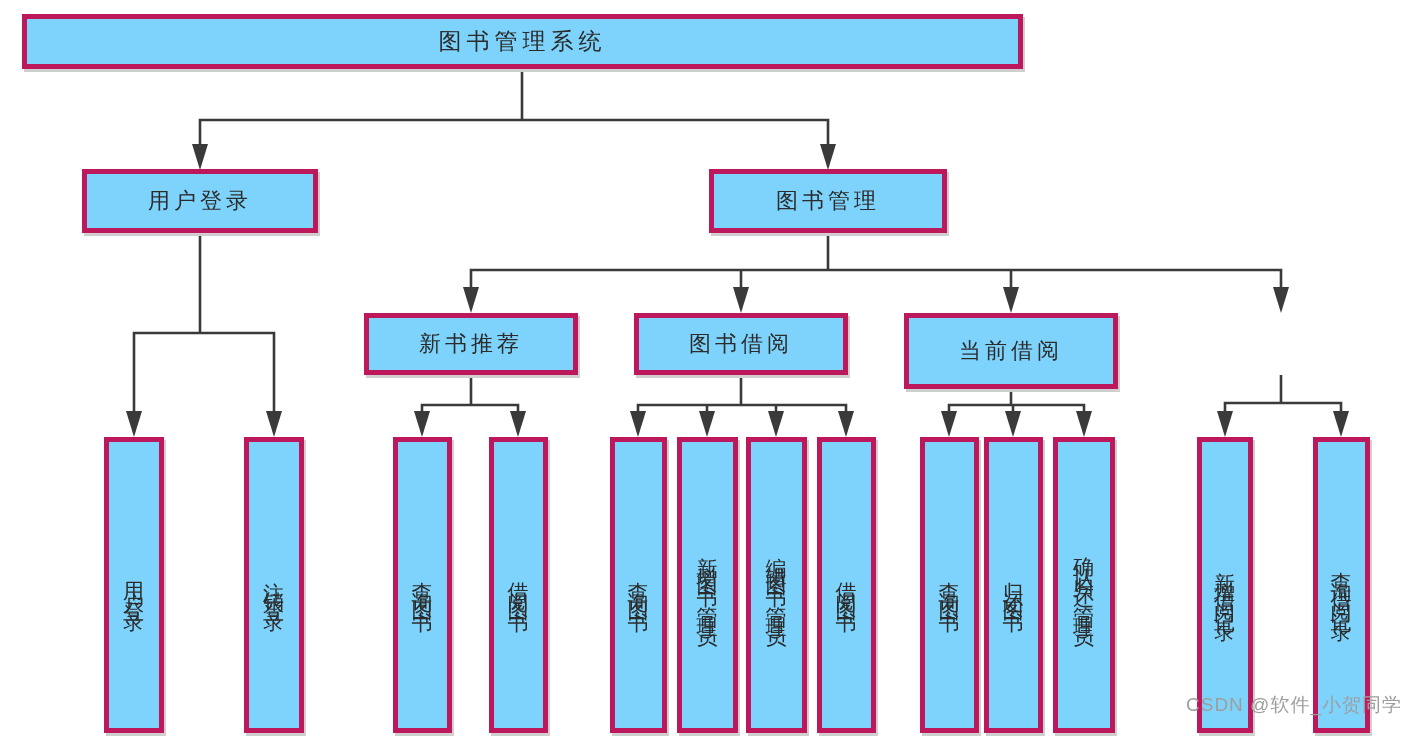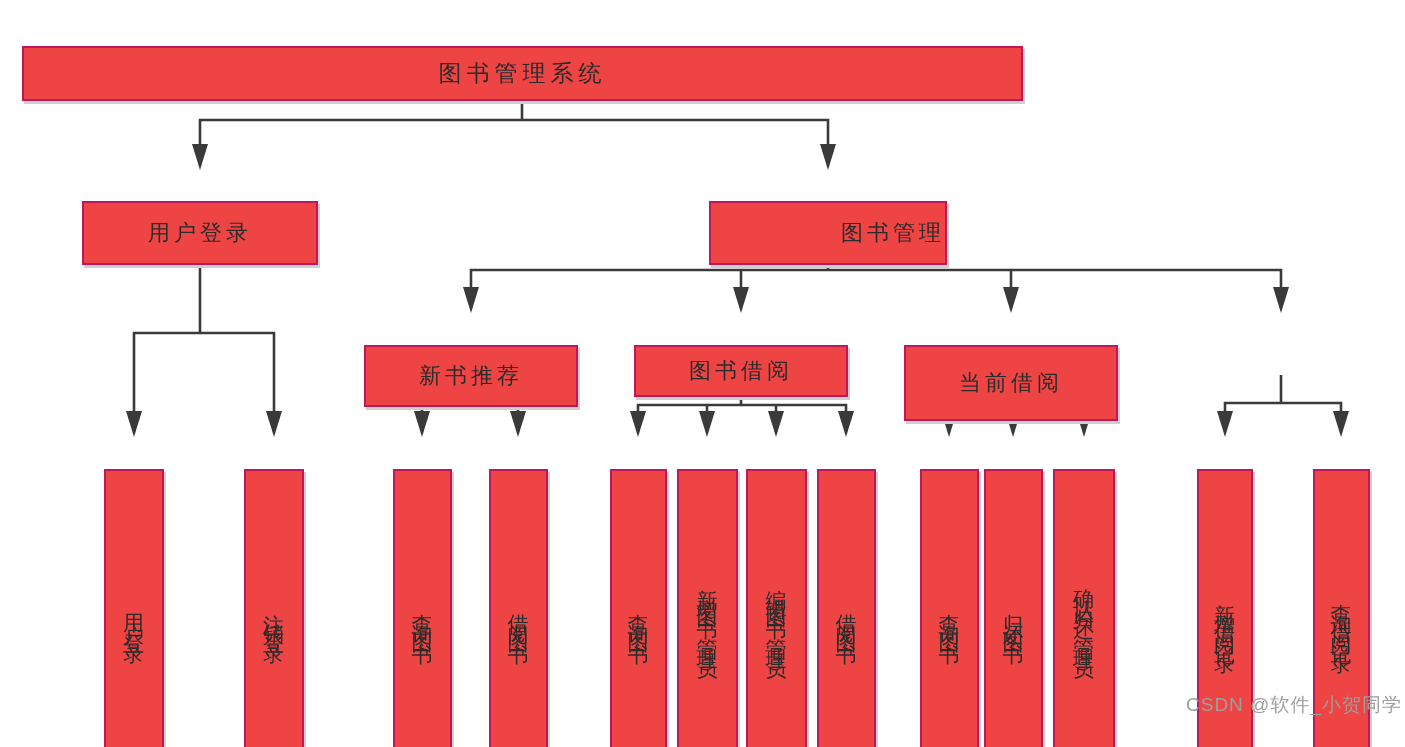--- a/index.html
+++ b/index.html
@@ -17,28 +17,27 @@
   }
   .wires {
     position: absolute;
     inset: 0;
     width: 1405px;
     height: 747px;
   }
   .node {
     position: absolute;
     box-sizing: border-box;
-    background: #ef4444;
-    border: 2px solid #be185d;
+    background: #7dd3fc;
+    border: 5px solid #be185d;
     box-shadow: 2px 3px 0 #cfcfcf;
     display: flex;
     align-items: center;
     justify-content: center;
     z-index: 2;
-    margin-top: 32px;
   }
   .node .lbl {
     font-size: 22px;
     color: #2b2b2b;
     letter-spacing: 4px;
     white-space: nowrap;
   }
   .node.root .lbl {
     font-size: 23px;
     letter-spacing: 5px;
@@ -108,28 +107,28 @@
     </g>
   </svg>
 
   <div class="node root" style="left:22px; top:14px; width:1001px; height:55px;">
     <span class="lbl">图书管理系统</span>
   </div>
 
   <div class="node" style="left:82px; top:169px; width:236px; height:64px;">
     <span class="lbl">用户登录</span>
   </div>
-  <div class="node" style="left:709px; top:169px; width:238px; height:64px;justify-content:flex-end;">
+  <div class="node" style="left:709px; top:169px; width:238px; height:64px;">
     <span class="lbl">图书管理</span>
   </div>
 
   <div class="node" style="left:364px; top:313px; width:214px; height:62px;">
     <span class="lbl">新书推荐</span>
   </div>
-  <div class="node" style="left:634px; top:313px; width:214px; height:52px;">
+  <div class="node" style="left:634px; top:313px; width:214px; height:62px;">
     <span class="lbl">图书借阅</span>
   </div>
   <div class="node" style="left:904px; top:313px; width:214px; height:76px;">
     <span class="lbl">当前借阅</span>
   </div>
 
   <div class="node v" style="left:104px; top:437px; width:60px; height:296px;">
     <span class="vlbl">用户登录</span>
   </div>
   <div class="node v" style="left:244px; top:437px; width:60px; height:296px;">

